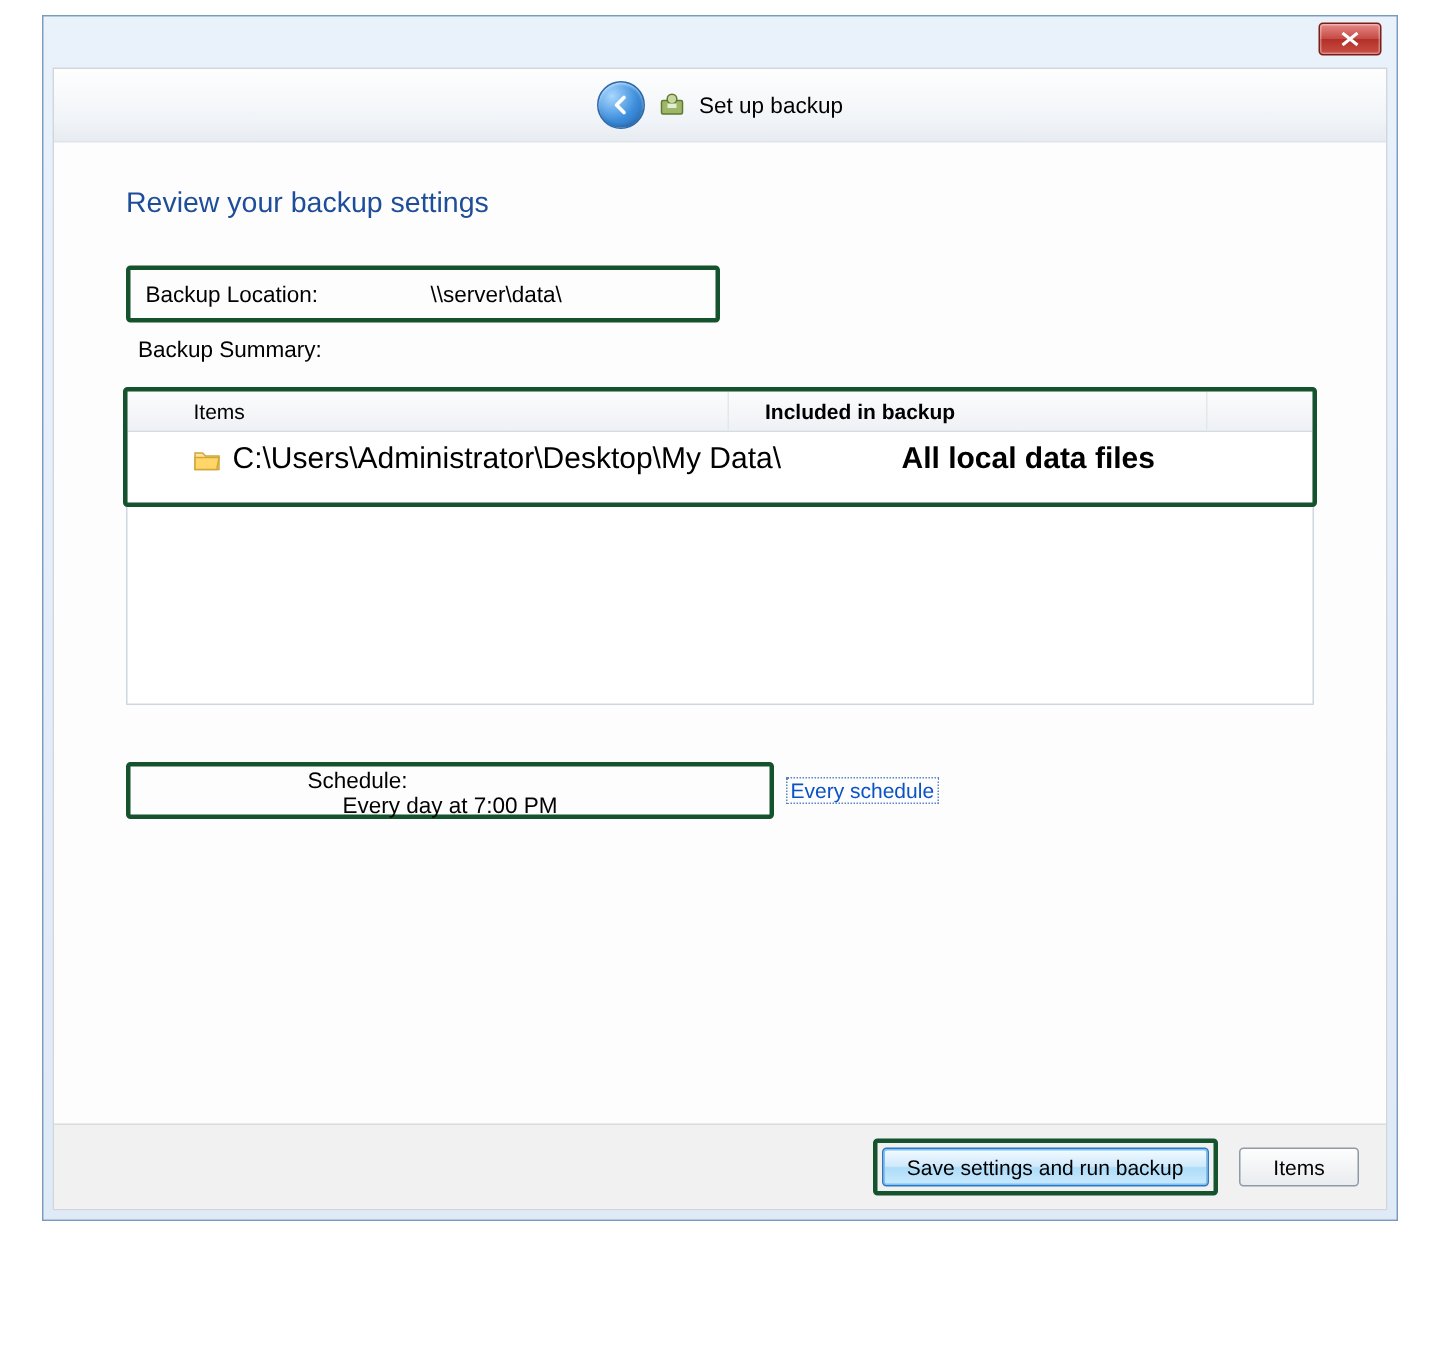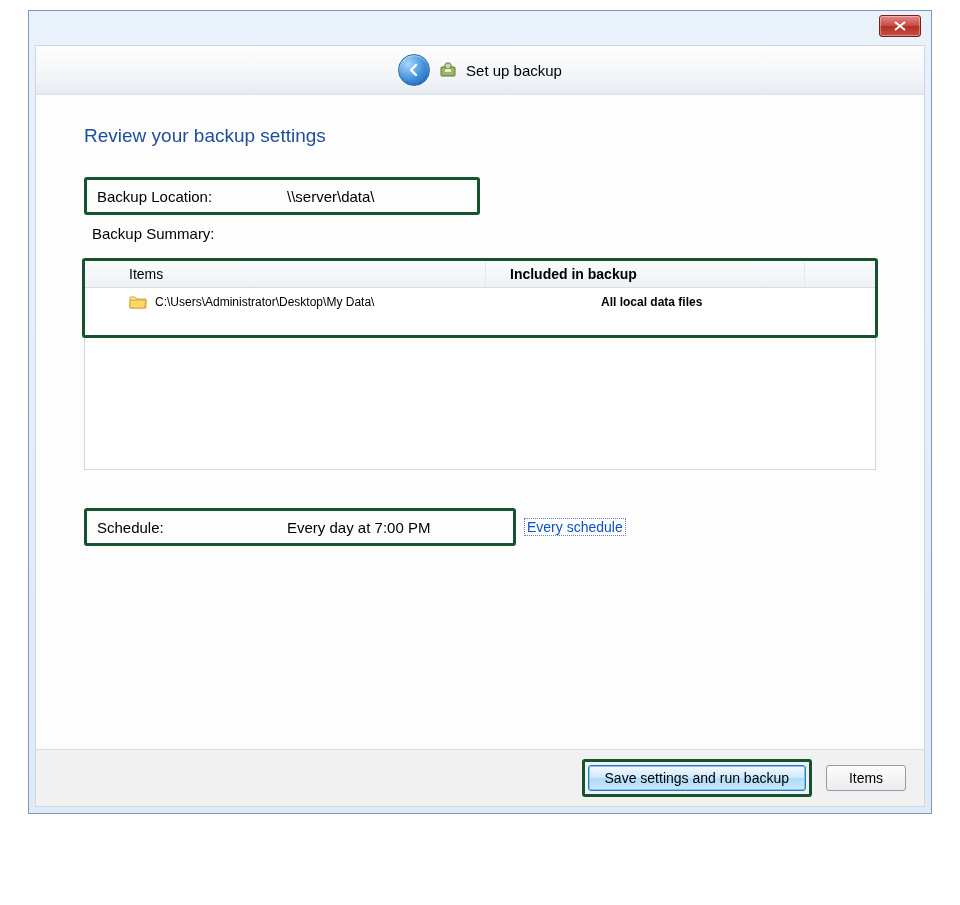--- a/index.html
+++ b/index.html
@@ -122,40 +122,41 @@
   }
   .table-header .col, .table-row .col {
     padding: 5px 24px;
     margin-left: 20px;
   }
   .col-items { flex: 1 1 auto; display:flex; align-items:center; gap:8px;}
   .col-inc { width: 250px; border-left: 1px solid #e4e7eb; font-weight: bold;}
   .col-spacer { width: 22px; border-left: 1px solid #e4e7eb;}
   .table-row {
     display: flex;
-    font-size: 12px;
+    font-size: 20px;
     padding-top: 2px;
   }
   .table-row .col-inc { border-left: none;}
   .hl-header { position:absolute; left:-3px; right:-3px; top:-3px; height:74px; pointer-events:none;}
 
   .folder-icon svg { display:block; }
 
   .schedule-area {
     margin-top: 38px;
     display: flex;
     align-items: center;
     gap: 8px;
   }
   .schedule-box {
     display: flex;
     align-items: center;
     width: 406px;
     height: 30px;
     padding: 1px 10px;
+    flex-direction: column;
   }
   .schedule-box .lbl { width: 190px; }
   .link {
     color: #0a52c6;
     border: 1px dotted #5a85c8;
     padding: 0 2px;
     font-size: 14px;
   }
 
   .footer {

